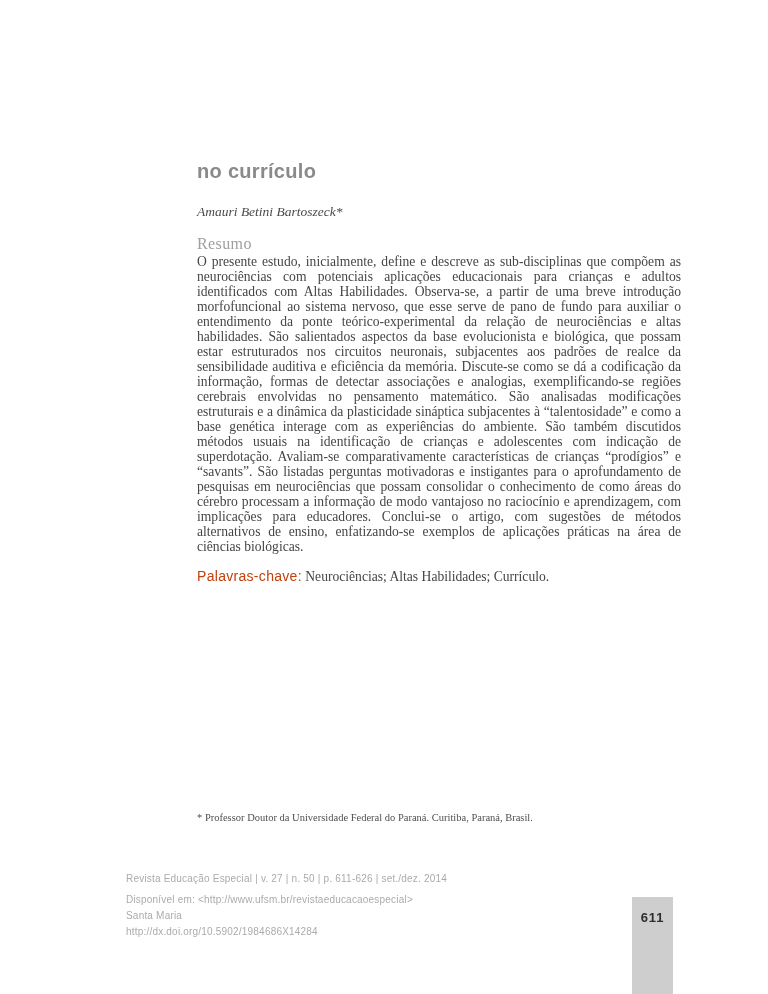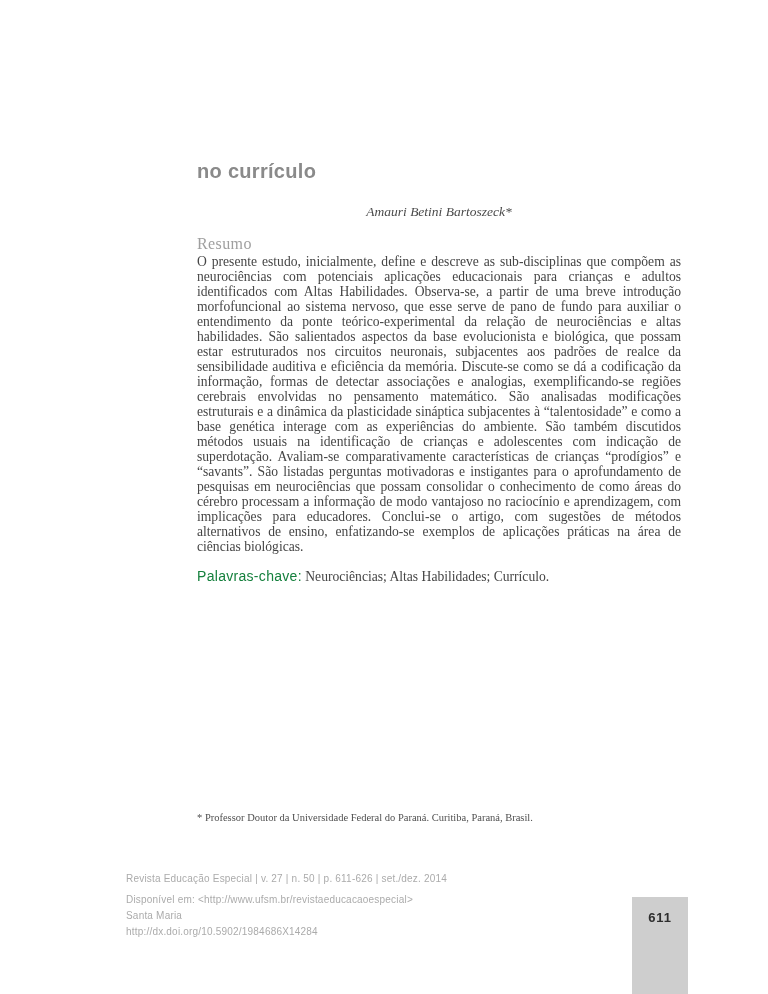--- a/index.html
+++ b/index.html
@@ -18,21 +18,21 @@
   .title {
     font-family: "Liberation Sans", sans-serif;
     font-weight: bold;
     font-size: 20px;
     line-height: 23px;
     letter-spacing: 0.3px;
     color: #8a8a8a;
   }
   .author {
     margin-top: 21px;
-    text-align: center;
+    text-align: left;
     font-style: italic;
     font-size: 13.5px;
     color: #4a4a4a;
   }
   .abstract-heading {
     margin-top: 15px;
     font-family: Liberation Serif, serif;
     font-size: 16px;
     letter-spacing: 0.4px;
     color: #9f9f9f;
@@ -46,21 +46,21 @@
   }
   .keywords {
     margin-top: 5px;
     font-size: 13.6px;
     color: #454545;
   }
   .kw-label {
     font-family: "Liberation Sans", sans-serif;
     font-size: 14px;
     letter-spacing: 0.3px;
-    color: #15803d;
+    color: #c2410c;
   }
   .footnote {
     position: absolute;
     left: 197px; top: 812px;
     font-size: 10.5px;
     color: #4f4f4f;
   }
   .footer {
     position: absolute;
     left: 93px; top: 871px;
@@ -68,21 +68,21 @@
     font-size: 10px;
     letter-spacing: 0.2px;
     color: #ababab;
     margin-left: 33px;
   }
   .footer .line { line-height: 16px; }
   .footer .line.gap-above { margin-top: 5px; }
   .page-tab {
     position: absolute;
     left: 632px; top: 897px;
-    width: 56px; height: 97px;
+    width: 41px; height: 97px;
     background: #cecece;
     text-align: center;
   }
   .page-num {
     font-family: "Liberation Sans", sans-serif;
     font-weight: bold;
     font-size: 13px;
     letter-spacing: 0.8px;
     color: #2e2e2e;
     padding-top: 13px;

